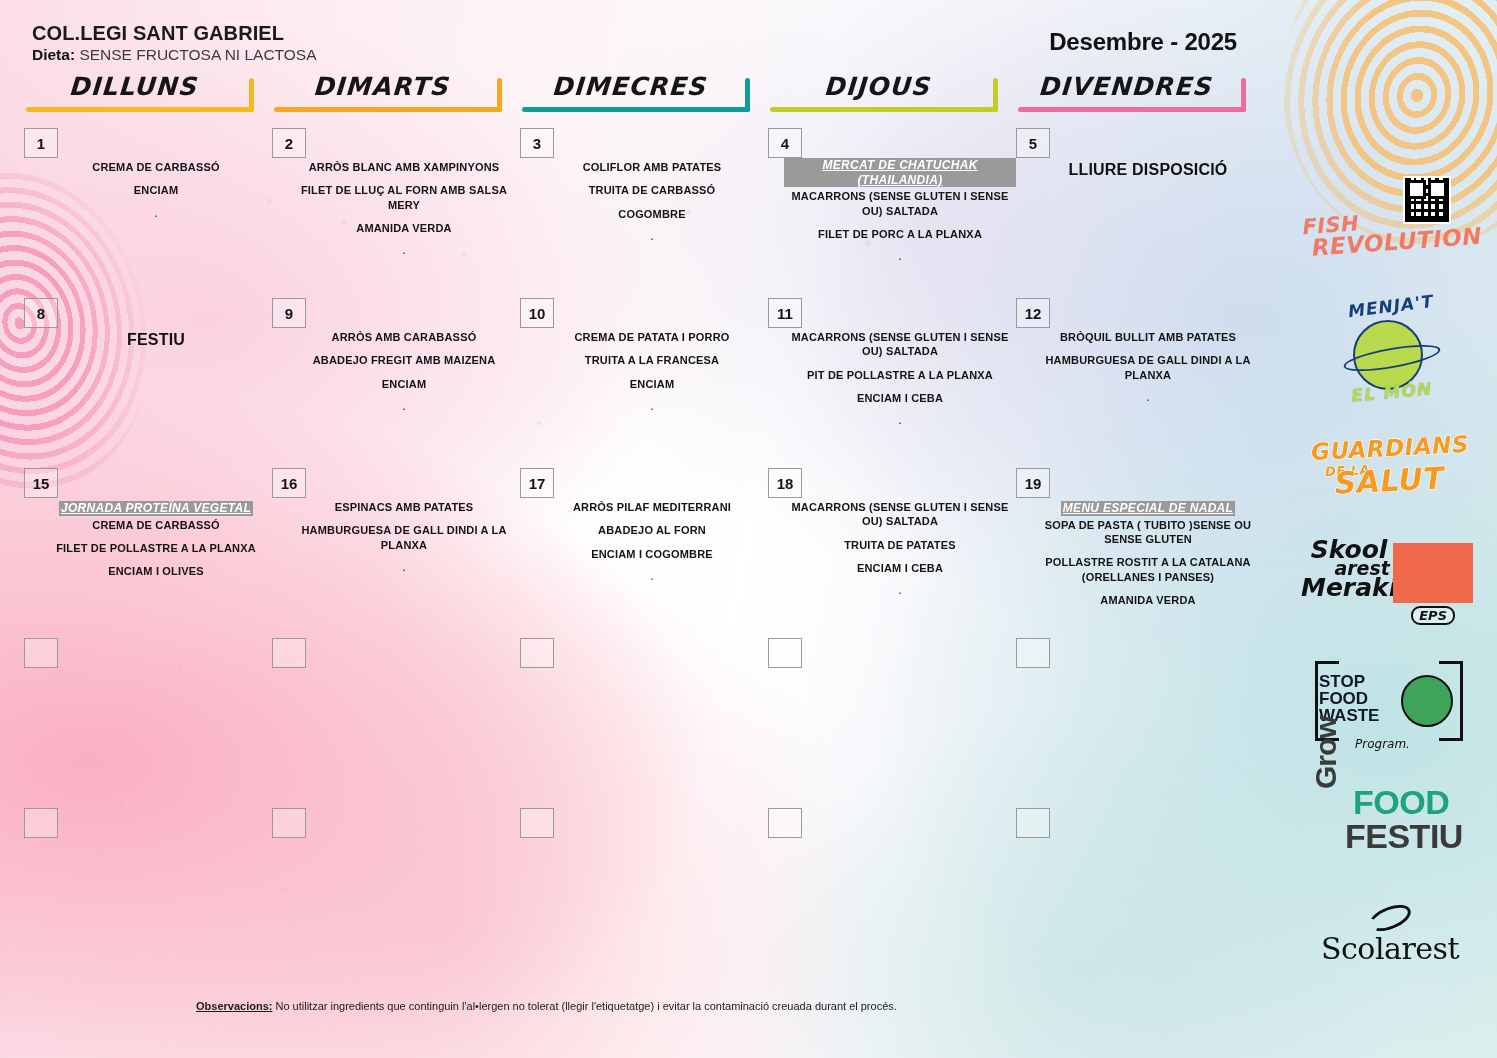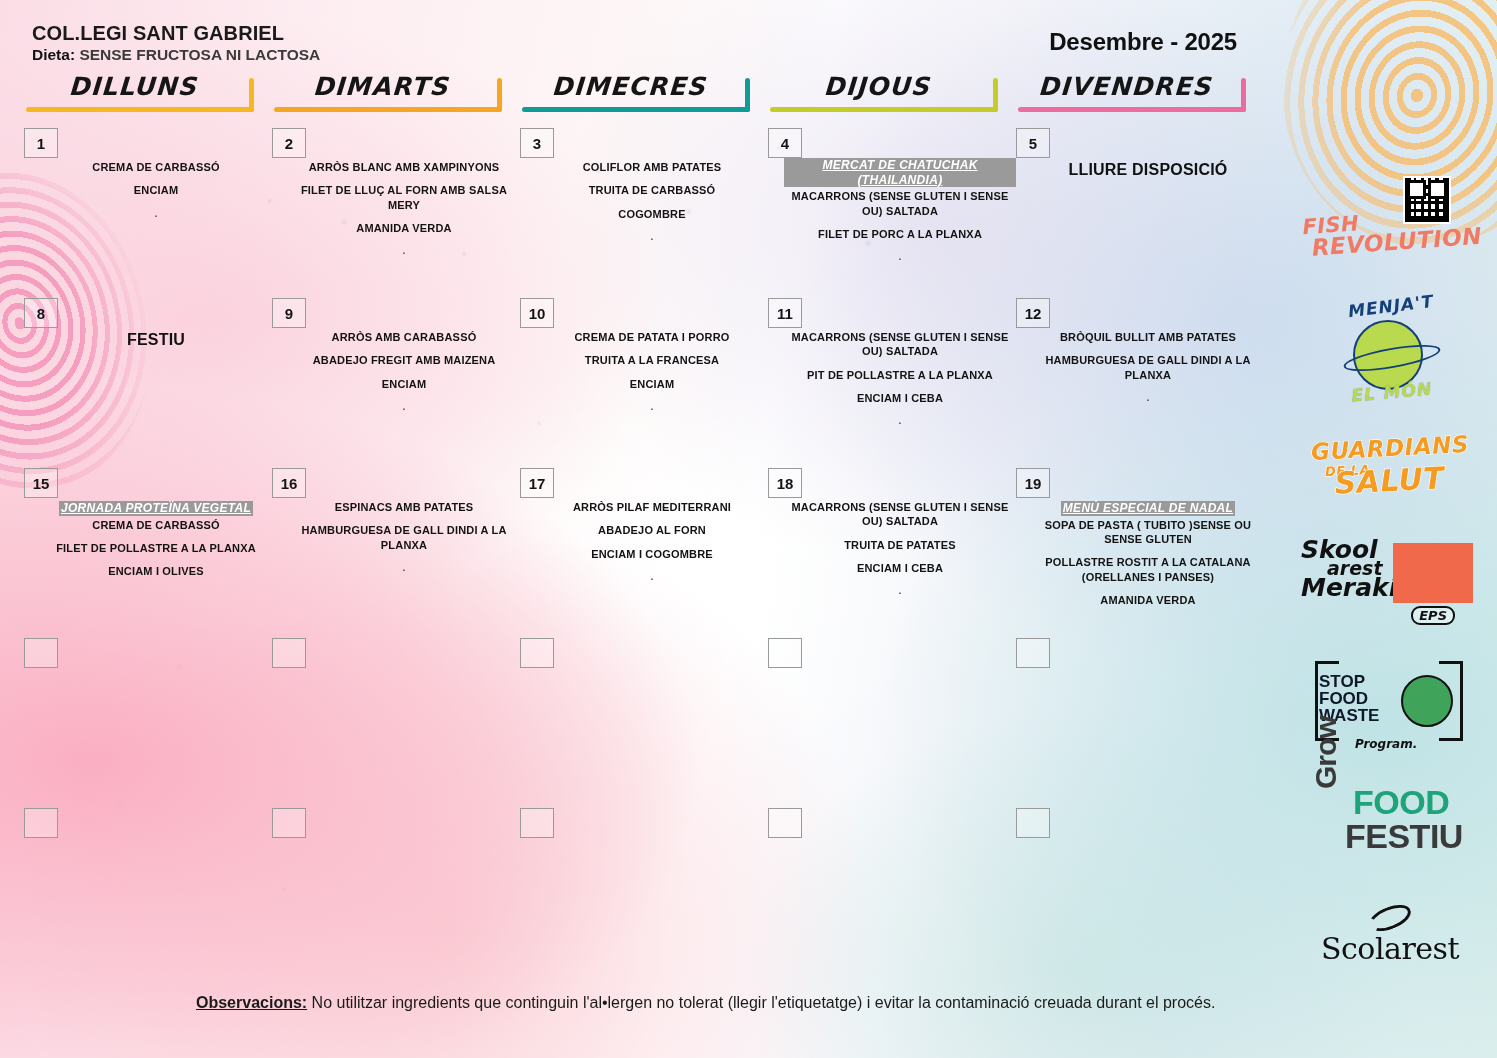--- a/index.html
+++ b/index.html
@@ -76,21 +76,21 @@
   .school-title {
     position: absolute; left: 32px; top: 22px;
     font-size: 20px; font-weight: bold; color: #1a1a1a;
     letter-spacing: 0.1px; white-space: nowrap;
   }
   .diet-line {
     position: absolute; left: 32px; top: 46px;
     font-size: 15.5px; color: #2b2b2b; white-space: nowrap;
   }
   .diet-line .k { font-weight: bold; color: #111; }
-  .diet-line .v { font-weight: bold; color: #3a3a3a; }
+  .diet-line .v { font-weight: normal; color: #3a3a3a; }
 
   .month-title {
     position: absolute; right: 260px; top: 28px;
     font-size: 24px; font-weight: bold; color: #111;
     white-space: nowrap; letter-spacing: -0.2px;
   }
 
   
   .dayhead {
     position: absolute; top: 72px;
@@ -243,21 +243,21 @@
   }
   .guardians .g1 { font-size: 23px; transform: rotate(-3deg); }
   .guardians .g2 { font-size: 13px; display: inline-block; transform: rotate(-3deg) translateX(-42px); }
   .guardians .g3 { font-size: 30px; transform: rotate(-3deg) translateY(-10px); }
 
   .skool { position: relative; width: 178px; height: 92px; margin-top: 30px; }
   .skool .s-txt {
     position: absolute; left: 0; top: 4px;
     font-family: "DejaVu Sans", sans-serif;
     color: #111; font-weight: bold; font-style: italic;
-    line-height: 0.86; text-align: left;
+    line-height: 0.86; text-align: center;
   }
   .skool .s1 { font-size: 25px; }
   .skool .s2 { font-size: 19px; display: block; margin-left: 26px; }
   .skool .s3 { font-size: 25px; display: block; }
   .skool .veg {
     position: absolute; right: 6px; top: 8px; width: 80px; height: 60px;
     background:
       radial-gradient(circle 11px at 22% 52%, #f0694a 0 100%),
       radial-gradient(circle 9px at 46% 30%, #f3b13c 0 100%),
       radial-gradient(circle 10px at 64% 56%, #4fb89b 0 100%),
@@ -293,21 +293,21 @@
     width: 52px; height: 52px; border-radius: 50%;
     border: 2.5px solid #111;
     background:
       radial-gradient(circle 10px at 36% 34%, #3fa35a 0 100%),
       radial-gradient(circle 9px at 66% 62%, #3fa35a 0 100%),
       radial-gradient(circle 26px at 50% 50%, #7fc6e8 0 100%);
   }
   .sfw .prog {
     position: absolute; left: 54px; bottom: -4px;
     font-family: "DejaVu Sans", sans-serif;
-    font-size: 12px; font-style: italic; font-weight: bold; color: #111;
+    font-size: 12px; font-style: italic; font-weight: normal; color: #111;
     background: rgba(255,255,255,0.0);
   }
 
   .gfb { position: relative; width: 170px; height: 80px; margin-top: 38px; }
   .gfb .grow {
     position: absolute; left: 6px; top: 4px;
     font-size: 30px; font-weight: bold; color: #3a3a3a;
     transform: rotate(-90deg); transform-origin: left top;
     letter-spacing: -1px;
     line-height: 1;
@@ -331,21 +331,21 @@
     border-left-color: transparent;
   }
   .scola .sname {
     font-family: "DejaVu Serif", serif;
     font-size: 30px; color: #111; letter-spacing: -0.5px;
   }
 
   
   .footer {
     position: absolute; left: 196px; bottom: 46px;
-    font-size: 16px; color: #1b1b1b;
+    font-size: 11px; color: #1b1b1b;
     white-space: nowrap;
   }
   .footer .flabel { font-weight: bold; text-decoration: underline; }
   .footer .ftext { font-weight: normal; }
 </style>
 </head>
 <body>
 
 <div id="page">
   <div class="bg-base"></div>

